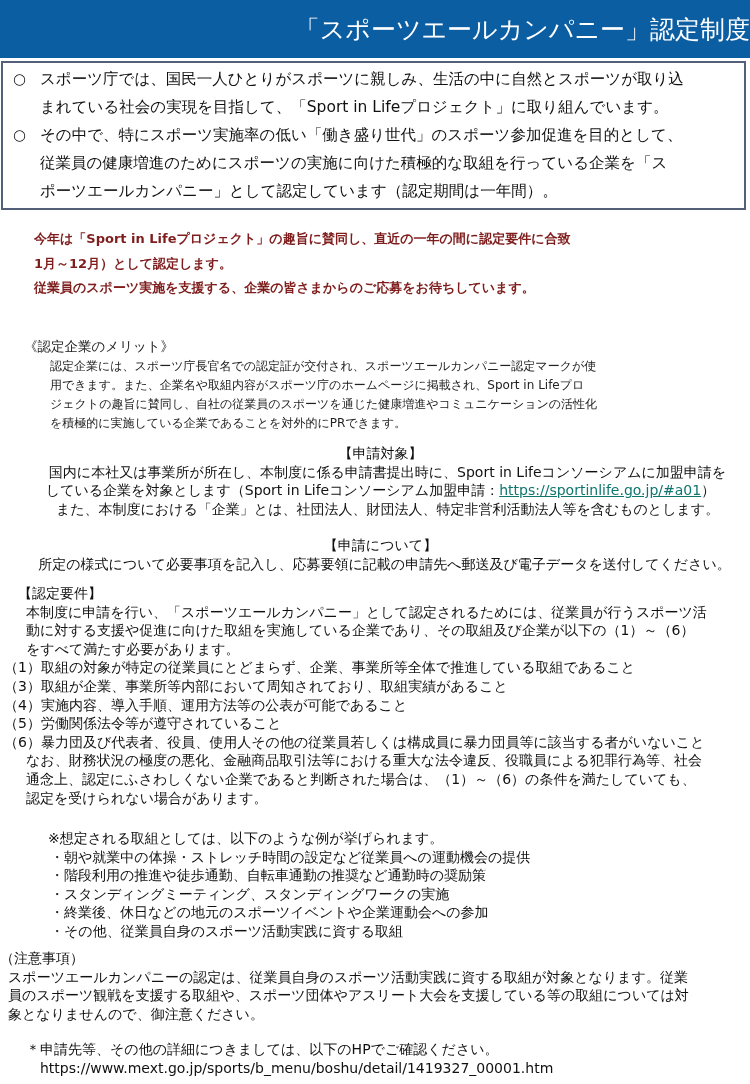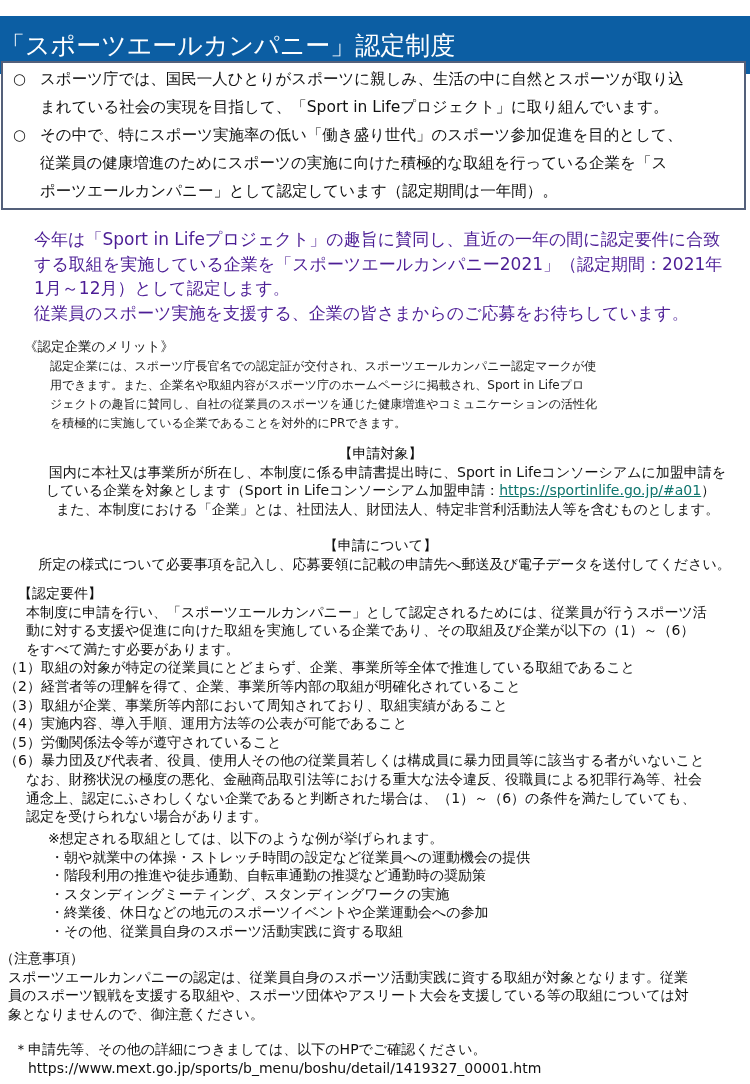--- a/index.html
+++ b/index.html
@@ -2,55 +2,55 @@
 <html><head>
 <meta charset="utf-8">
 <style>
   html, body { margin: 0; padding: 0; background: #ffffff; }
   body {
     width: 750px; height: 1084px; overflow: hidden; position: relative;
     font-family: "DejaVu Sans", "Liberation Sans", sans-serif;
     color: #111111;
   }
   .header {
-    position: absolute; left: 0; top: 16px; width: 750px; height: 58px;
+    position: absolute; left: 0; top: 0; width: 750px; height: 58px;
     background: #0c5ea3; color: #ffffff;
-    display: flex; align-items: center; justify-content: flex-start;
+    display: flex; align-items: center; justify-content: flex-end;
     font-size: 25px; letter-spacing: 0px;
   }
   .intro-box {
     position: absolute; left: 1px; top: 61px; width: 745px; height: 149px;
     border: 2px solid #54607a; box-sizing: border-box; background: #fff;
   }
   .intro-item {
     position: absolute; left: 10px; font-size: 15.5px; line-height: 28px;
     display: flex;
   }
   .intro-item .bullet { width: 27px; flex: none; font-size: 15px; }
   .intro-item .txt { width: 700px; }
   .bold-block {
     position: absolute; left: 34px; top: 227px; width: 690px;
-    color: #4c1d95; font-weight: normal; font-size: 17px; line-height: 24.5px;
+    color: #7f1d1d; font-weight: bold; font-size: 13px; line-height: 24.5px;
   }
   .merit-title {
     position: absolute; left: 24px; top: 338px; font-size: 13.5px; color: #222;
   }
   .merit-body {
     position: absolute; left: 50px; top: 357px; width: 670px;
     font-size: 12px; line-height: 19px; color: #222;
   }
   .sec {
     position: absolute; left: 18px; font-size: 14px; line-height: 18.6px; color: #111; text-align: center;
   }
   .link { color: #0f766e; text-decoration: underline; }
   .indent1 { padding-left: 8px; }
   .reqs { position: absolute; left: 18px; font-size: 14px; line-height: 18.6px; }
   .examples { position: absolute; left: 48px; top: 829px; font-size: 14px; line-height: 18.6px; }
   .note { position: absolute; left: 0; top: 949px; width: 720px; font-size: 14px; line-height: 18.6px; }
-  .footer { position: absolute; left: 14px; top: 1040px; font-size: 14px; line-height: 18.6px; }
+  .footer { position: absolute; left: 26px; top: 1040px; font-size: 14px; line-height: 18.6px; }
 </style>
 </head>
 <body>
 
 <div class="header">
   <span>「スポーツエールカンパニー」認定制度</span>
 </div>
 
 <div class="intro-box">
   <div class="intro-item" style="top:2px;">
@@ -65,21 +65,20 @@
     <span class="txt">
       <div>その中で、特にスポーツ実施率の低い「働き盛り世代」のスポーツ参加促進を目的として、</div>
       <div>従業員の健康増進のためにスポーツの実施に向けた積極的な取組を行っている企業を「ス</div>
       <div>ポーツエールカンパニー」として認定しています（認定期間は一年間）。</div>
     </span>
   </div>
 </div>
 
 <div class="bold-block">
   <div>今年は「Sport in Lifeプロジェクト」の趣旨に賛同し、直近の一年の間に認定要件に合致</div>
-  <div>する取組を実施している企業を「スポーツエールカンパニー2021」（認定期間：2021年</div>
   <div>1月～12月）として認定します。</div>
   <div>従業員のスポーツ実施を支援する、企業の皆さまからのご応募をお待ちしています。</div>
 </div>
 
 <div class="merit-title">《認定企業のメリット》</div>
 <div class="merit-body">
   <div>認定企業には、スポーツ庁長官名での認定証が交付され、スポーツエールカンパニー認定マークが使</div>
   <div>用できます。また、企業名や取組内容がスポーツ庁のホームページに掲載され、Sport in Lifeプロ</div>
   <div>ジェクトの趣旨に賛同し、自社の従業員のスポーツを通じた健康増進やコミュニケーションの活性化</div>
   <div>を積極的に実施している企業であることを対外的にPRできます。</div>
@@ -98,21 +97,20 @@
   <div>【申請について】</div>
   <div class="indent1">所定の様式について必要事項を記入し、応募要領に記載の申請先へ郵送及び電子データを送付してください。</div>
 </div>
 
 <div class="reqs" style="top:584px; width:725px;">
   <div>【認定要件】</div>
   <div class="indent1">本制度に申請を行い、「スポーツエールカンパニー」として認定されるためには、従業員が行うスポーツ活</div>
   <div class="indent1">動に対する支援や促進に向けた取組を実施している企業であり、その取組及び企業が以下の（1）～（6）</div>
   <div class="indent1">をすべて満たす必要があります。</div>
   <div style="margin-left:-14px;">（1）取組の対象が特定の従業員にとどまらず、企業、事業所等全体で推進している取組であること</div>
-  <div style="margin-left:-14px;">（2）経営者等の理解を得て、企業、事業所等内部の取組が明確化されていること</div>
   <div style="margin-left:-14px;">（3）取組が企業、事業所等内部において周知されており、取組実績があること</div>
   <div style="margin-left:-14px;">（4）実施内容、導入手順、運用方法等の公表が可能であること</div>
   <div style="margin-left:-14px;">（5）労働関係法令等が遵守されていること</div>
   <div style="margin-left:-14px;">（6）暴力団及び代表者、役員、使用人その他の従業員若しくは構成員に暴力団員等に該当する者がいないこと</div>
   <div class="indent1">なお、財務状況の極度の悪化、金融商品取引法等における重大な法令違反、役職員による犯罪行為等、社会</div>
   <div class="indent1">通念上、認定にふさわしくない企業であると判断された場合は、（1）～（6）の条件を満たしていても、</div>
   <div class="indent1">認定を受けられない場合があります。</div>
 </div>
 
 <div class="examples">

